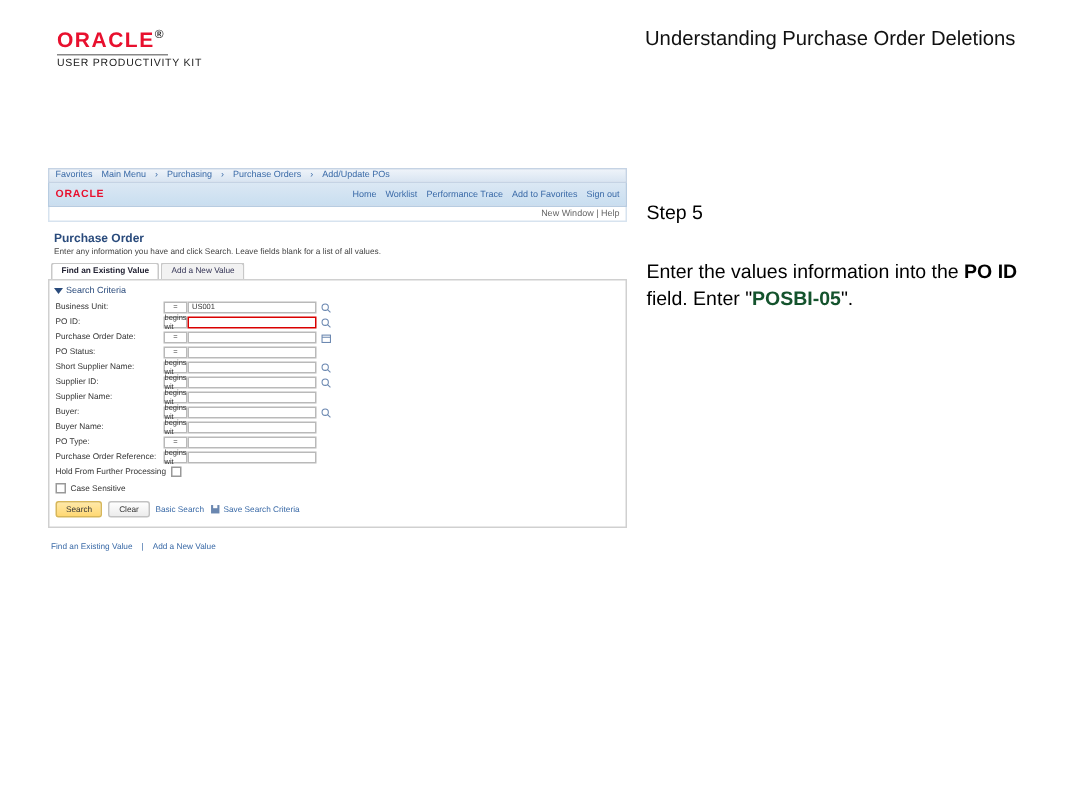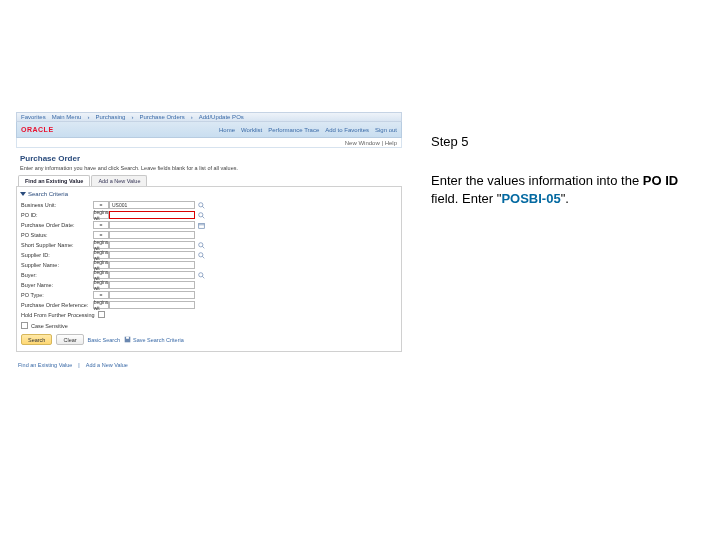--- a/index.html
+++ b/index.html
@@ -12,24 +12,24 @@
   .oracle-logo { font-family: Arial, sans-serif; font-weight: 700; letter-spacing: 1px; font-size: 14px; color: #e8102e; }
   .oracle-logo sup { font-size: 8px; vertical-align: top; color: #333; }
   .logo-rule { width: 74px; height: 1px; background: #888; margin-top: 2px; }
   .upk { font-size: 7px; letter-spacing: 0.5px; color: #222; margin-top: 2px; display:block;}
   .title { position: absolute; top: 0; left: 392px; font-size: 13.5px; color: #111; }
 
   
   .step-label { position: absolute; top: 134px; left: 431px; font-size: 13px; }
   .instruction { position: absolute; top: 172px; left: 431px; width: 250px; font-size: 13px; line-height: 1.35; }
   .instruction .bold { font-weight: 700; }
-  .instruction .poval { font-weight: 700; color: #0369a1; }
-
-  
-  .app { position: absolute; top: 112px; left: 16px; width: 386px; font-size: 6px; color: #333; }
+  .instruction .poval { font-weight: 700; color: #14532d; }
+
+  
+  .app { position: absolute; top: 112px; left: 32px; width: 386px; font-size: 6px; color: #333; }
 
   
   .topbar1 { height: 10px; background: linear-gradient(#eef3f9,#d9e5f2); border: 1px solid #c5d3e4; display: flex; align-items: center; padding: 0 4px; gap: 6px; }
   .topbar1 span { color: #3a6aa7; }
   .topbar2 { height: 16px; background: linear-gradient(#dbe8f4,#c9def0); border: 1px solid #b7cce1; border-top: none; display: flex; align-items: center; justify-content: space-between; padding: 0 4px; }
   .mini-oracle { color: #e8102e; font-weight: 700; font-size: 7px; letter-spacing: 0.5px; }
   .topbar2-right { display: flex; gap: 6px; color: #3a6aa7; }
   .statusbar { height: 10px; border: 1px solid #d7e3ef; border-top: none; display: flex; align-items: center; justify-content: flex-end; padding-right: 4px; color: #666; }
 
   .page-title { margin: 6px 0 2px 4px; color: #2a4b7c; font-weight: 700; font-size: 8px; }
@@ -56,20 +56,28 @@
   .btn { padding:1.5px 6px; border:1px solid #c2c2c2; border-radius:2px; font-size:5.5px; background:linear-gradient(#fefefe,#ececec);}
   .btn.primary { background:linear-gradient(#ffe9a8,#ffd873); border-color:#d7b75a;}
   .linky { color:#3a6aa7; font-size:5.5px; display:flex; align-items:center; gap:2px;}
 
   .footer-links { margin-top:10px; color:#3a6aa7; font-size:5.5px; display:flex; gap:6px; padding-left:2px;}
 </style>
 </head>
 <body>
 <div class="page">
 
+  <div class="header">
+    <div class="logo-block">
+      <div class="oracle-logo"><span>ORACLE</span><sup>®</sup></div>
+      <div class="logo-rule"></div>
+      <span class="upk">USER PRODUCTIVITY KIT</span>
+    </div>
+    <div class="title">Understanding Purchase Order Deletions</div>
+  </div>
 
   <div class="step-label">Step 5</div>
   <div class="instruction">
     <span>Enter the values information into the </span><span class="bold">PO ID</span><span> field. Enter "</span><span class="poval">POSBI-05</span><span>".</span>
   </div>
 
   <div class="app">
     <div class="topbar1">
       <span>Favorites</span>
       <span>Main Menu</span>

